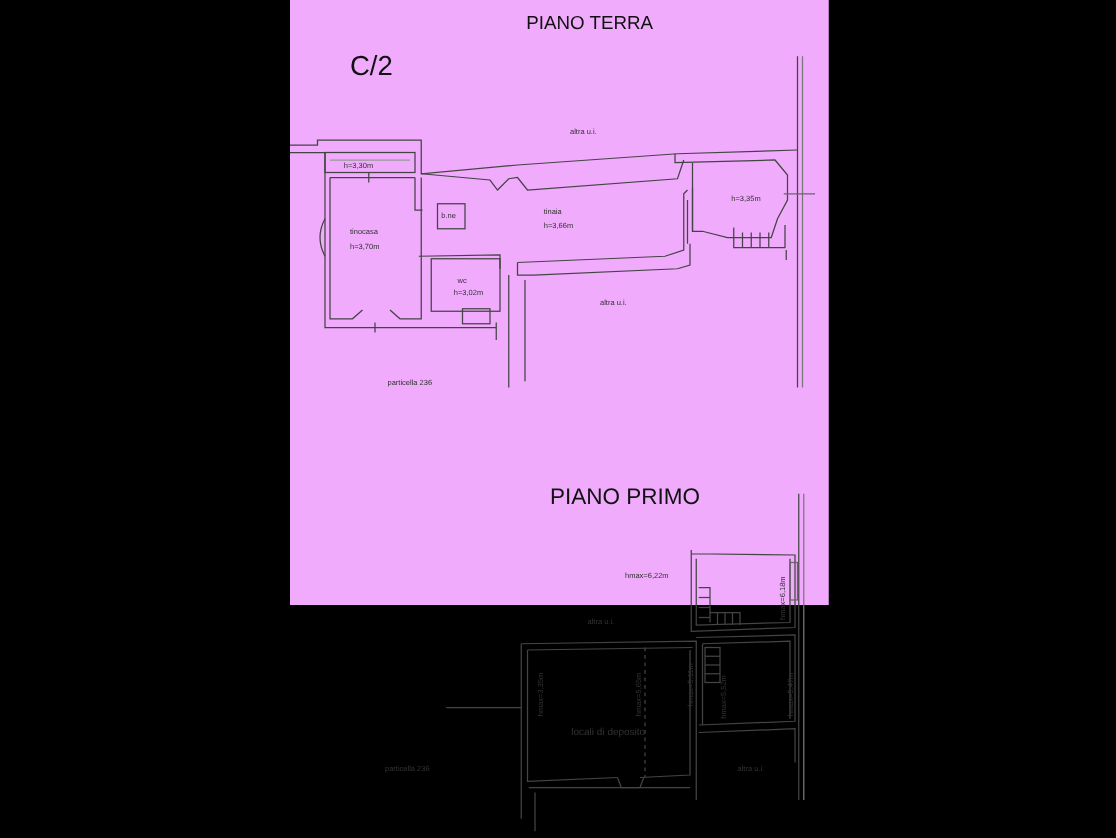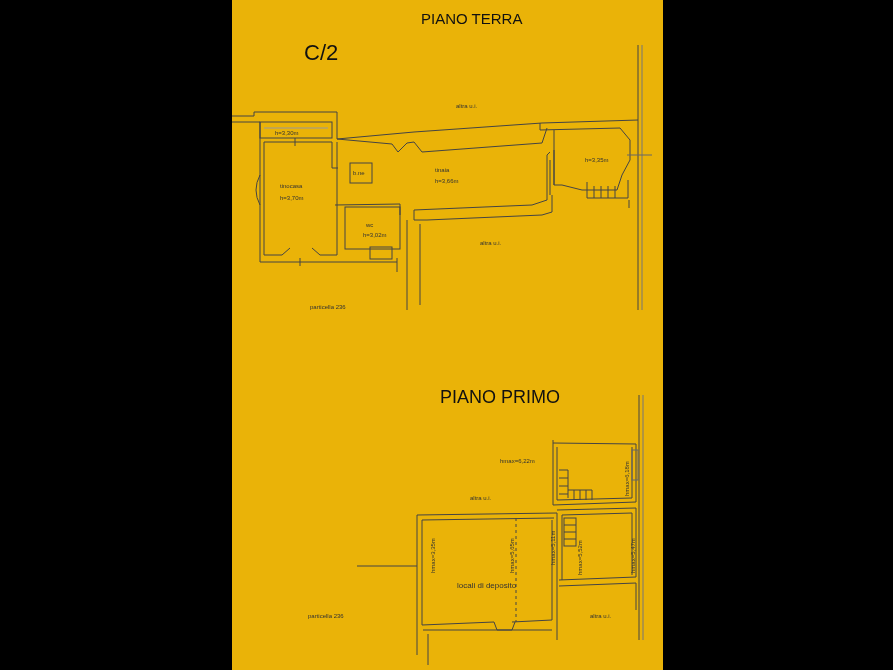--- a/index.html
+++ b/index.html
@@ -1,17 +1,17 @@
 <!DOCTYPE html>
 <html><head>
 <meta charset="utf-8">
 <style>
   html, body { margin:0; padding:0; background:#000; }
   body { width:893px; height:670px; position:relative; overflow:hidden; font-family:"Liberation Sans", sans-serif; }
-  .page { position:absolute; left:232px; top:0; width:431px; height:670px; background:#eab308; }
+  .page { position:absolute; left:232px; top:0; width:431px; height:484px; background:#f0abfc; }
   svg { position:absolute; left:0; top:0; }
   .title { position:absolute; font-family:"Liberation Sans", sans-serif; color:#111; white-space:nowrap; }
   .small { position:absolute; font-family:"Liberation Sans", sans-serif; font-size:6px; color:#333; white-space:nowrap; }
   .vert { transform:rotate(-90deg); transform-origin:left top; }
 </style>
 </head>
 <body>
 
 <div class="page">
   <svg width="431" height="670" viewBox="0 0 431 670" fill="none" stroke="#444" stroke-width="1">
@@ -94,21 +94,21 @@
       <polyline points="330,515 330,580"></polyline>
       <rect x="332" y="518" width="12" height="28"></rect>
       <line x1="332" y1="525" x2="344" y2="525"></line>
         <line x1="332" y1="532" x2="344" y2="532"></line>
         <line x1="332" y1="539" x2="344" y2="539"></line>
       <polyline points="327,586 404,583 404,610"></polyline>
     </g>
   </svg>
 
   <div class="title" style="left:189px;top:10px;font-size:15px;">PIANO TERRA</div>
-  <div class="title" style="left:72px;top:40px;font-size:22px;text-align:center;">C/2</div>
+  <div class="title" style="left:48px;top:40px;font-size:22px;text-align:center;">C/2</div>
 
   <div class="small" style="left:224px;top:103px;">altra u.i.</div>
   <div class="small" style="left:43px;top:130px;">h=3,30m</div>
   <div class="small" style="left:48px;top:183px;">tinocasa</div>
   <div class="small" style="left:48px;top:195px;">h=3,70m</div>
   <div class="small" style="left:121px;top:170px;">b.ne</div>
   <div class="small" style="left:203px;top:167px;">tinaia</div>
   <div class="small" style="left:203px;top:178px;">h=3,66m</div>
   <div class="small" style="left:353px;top:157px;">h=3,35m</div>
   <div class="small" style="left:134px;top:222px;">wc</div>

